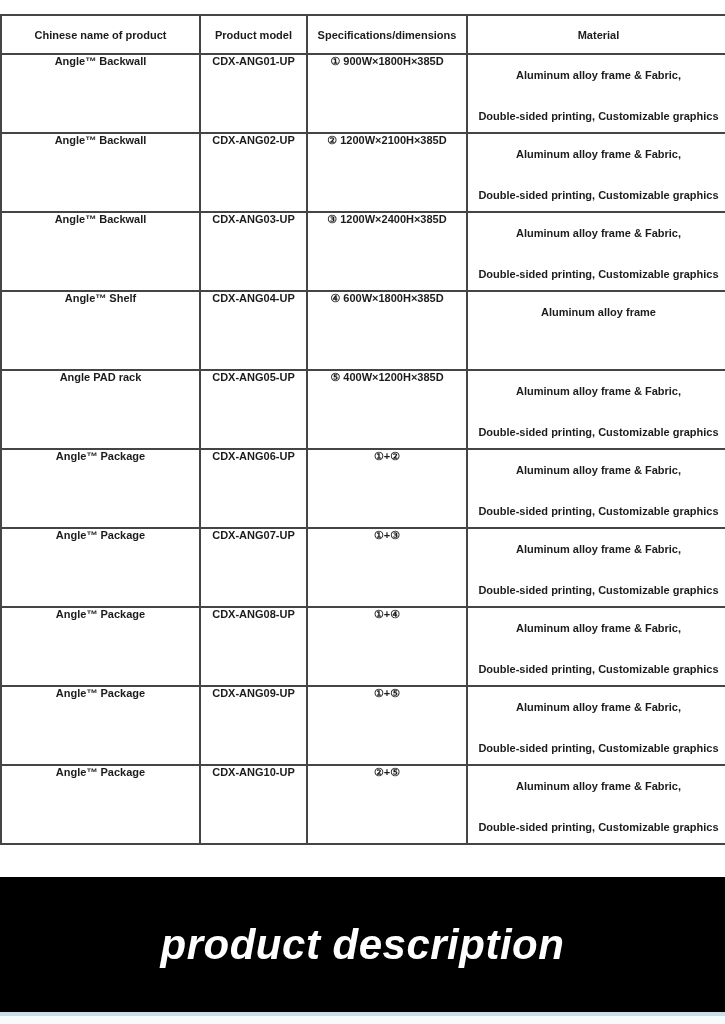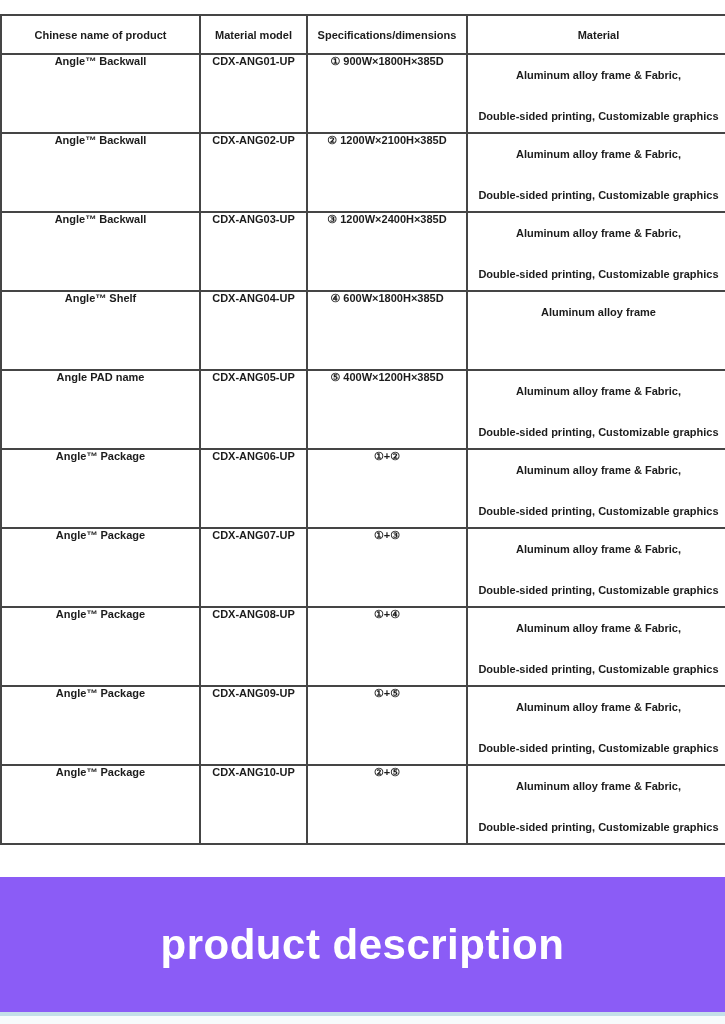--- a/index.html
+++ b/index.html
@@ -96,21 +96,21 @@
   <table class="spec-table">
     <colgroup>
       <col style="width:199px">
       <col style="width:107px">
       <col style="width:160px">
       <col style="width:263px">
     </colgroup>
     <thead>
       <tr>
         <th>Chinese name of product</th>
-        <th>Material model</th>
+        <th>Product model</th>
         <th>Specifications/dimensions</th>
         <th>Material</th>
       </tr>
     </thead>
     <tbody>
       <tr>
         <td>
             <div class="cell top">Angle™ Backwall</div>
           </td>
         <td>
@@ -172,21 +172,21 @@
           </td>
         <td>
             <div class="cell mat">
           <div>Aluminum alloy frame</div>
           <div></div>
         </div>
           </td>
       </tr>
       <tr>
         <td>
-            <div class="cell top">Angle PAD name</div>
+            <div class="cell top">Angle PAD rack</div>
           </td>
         <td>
             <div class="cell top">CDX-ANG05-UP</div>
           </td>
         <td>
             <div class="cell top">⑤ 400W×1200H×385D</div>
           </td>
         <td>
             <div class="cell mat">
           <div>Aluminum alloy frame &amp; Fabric,</div>
@@ -276,17 +276,17 @@
             <div class="cell mat">
           <div>Aluminum alloy frame &amp; Fabric,</div>
           <div>Double-sided printing, Customizable graphics</div>
         </div>
           </td>
       </tr>
     </tbody>
   </table>
 </div>
 
-<div class="banner" style="background: #8b5cf6;">
+<div class="banner" style="background: #000000; font-style: italic;">
   <span class="banner-title" style="color: rgb(255, 255, 255);">product description</span>
 </div>
 <div class="banner-edge" style="background: rgb(196, 223, 232);"></div>
 <div class="footer-strip" style="background: rgb(247, 251, 252);"></div>
 
 </body></html>

